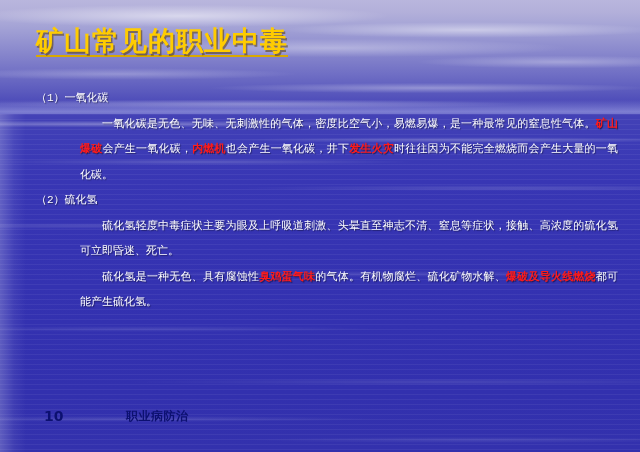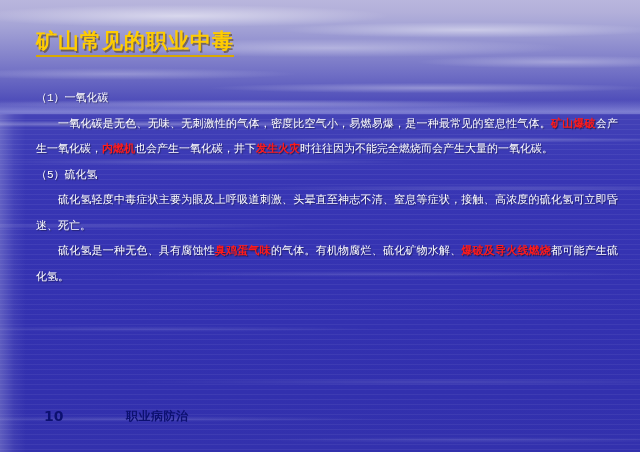--- a/index.html
+++ b/index.html
@@ -123,21 +123,21 @@
     left: 0; top: 0;
     width: 640px;
     height: 452px;
   }
 
   .slide-title {
     position: absolute;
     left: 36px;
     top: 28px;
     color: #ffcc00;
-    font-size: 21px;
+    font-size: 27px;
     font-weight: bold;
     letter-spacing: 1px;
     line-height: 26px;
     white-space: nowrap;
     text-shadow: 1.5px 1.5px 0 rgba(90,60,0,.55);
     border-bottom: 2px solid #d9a900;
     padding-bottom: 1px;
   }
 
   .body-block {
@@ -155,20 +155,21 @@
   .para {
     margin: 0;
     text-align: justify;
     text-justify: inter-ideograph;
   }
   .para.heading {
     text-indent: 0;
   }
   .para.indent {
     text-indent: 2em;
+    margin-left: 44px;
   }
 
   .hl {
     color: #ff1a1a;
     font-weight: bold;
     text-shadow: 1px 1px 1px rgba(0,0,0,.5);
   }
 
   
   .footer {
@@ -213,21 +214,21 @@
 
     <div class="slide-title">矿山常见的职业中毒</div>
 
     <div class="body-block">
 
       <p class="para heading">（1）一氧化碳</p>
 
       <p class="para indent"><span>一氧化碳是无色、无味、无刺激性的气体，密度比空气小，易燃易爆，是一种最常见的窒息性气体。</span><span class="hl">矿山爆破</span><span>会产生一氧化碳，</span><span class="hl">内燃机</span><span>也会产生一氧化碳，井下</span><span class="hl">发生火灾</span><span>时往往因为不能完全燃烧而会产生大量的一氧化碳。</span></p>
 
 
-      <p class="para heading">（5）硫化氢</p>
+      <p class="para heading">（2）硫化氢</p>
 
       <p class="para indent">硫化氢轻度中毒症状主要为眼及上呼吸道刺激、头晕直至神志不清、窒息等症状，接触、高浓度的硫化氢可立即昏迷、死亡。</p>
 
       <p class="para indent"><span>硫化氢是一种无色、具有腐蚀性</span><span class="hl">臭鸡蛋气味</span><span>的气体。有机物腐烂、硫化矿物水解、</span><span class="hl">爆破及导火线燃烧</span><span>都可能产生硫化氢。</span></p>
 
     </div>
 
     <div class="footer">
       <div class="page-number">10</div>
       <div class="footer-label">职业病防治</div>

